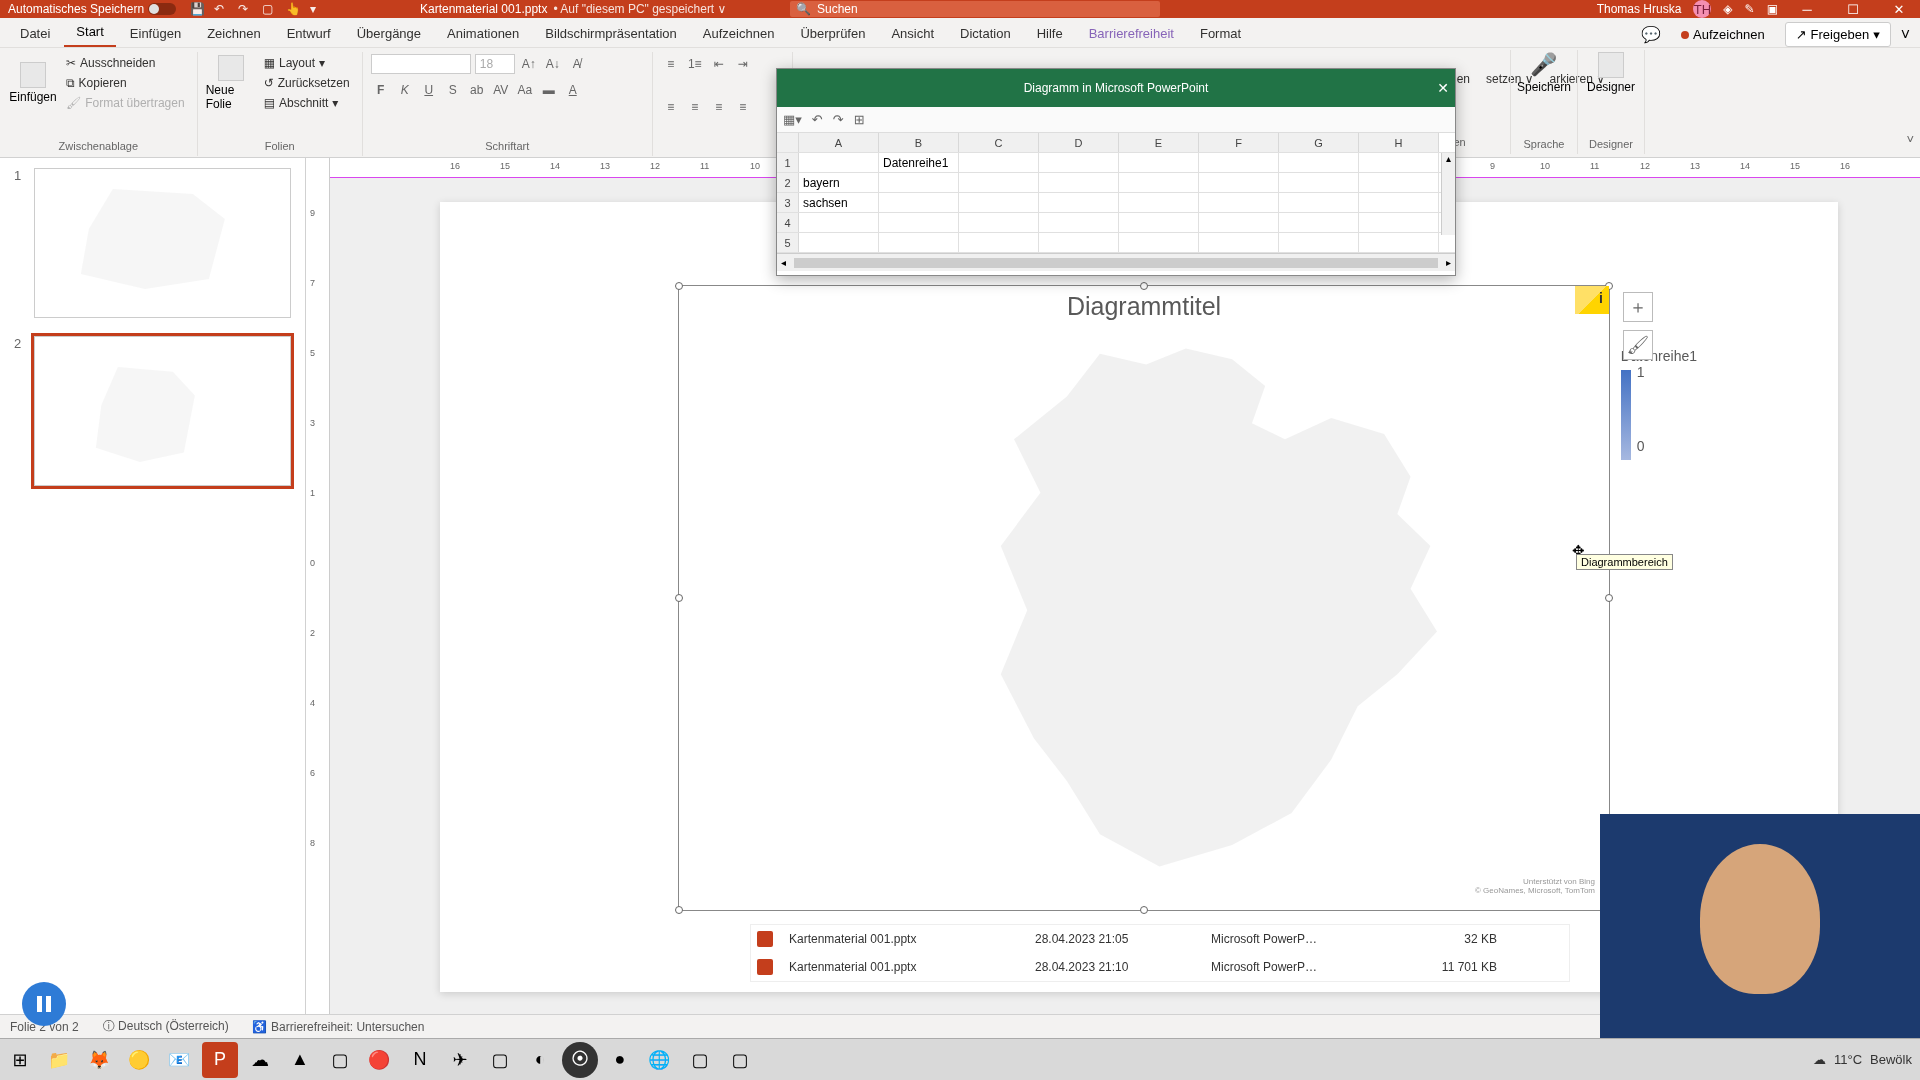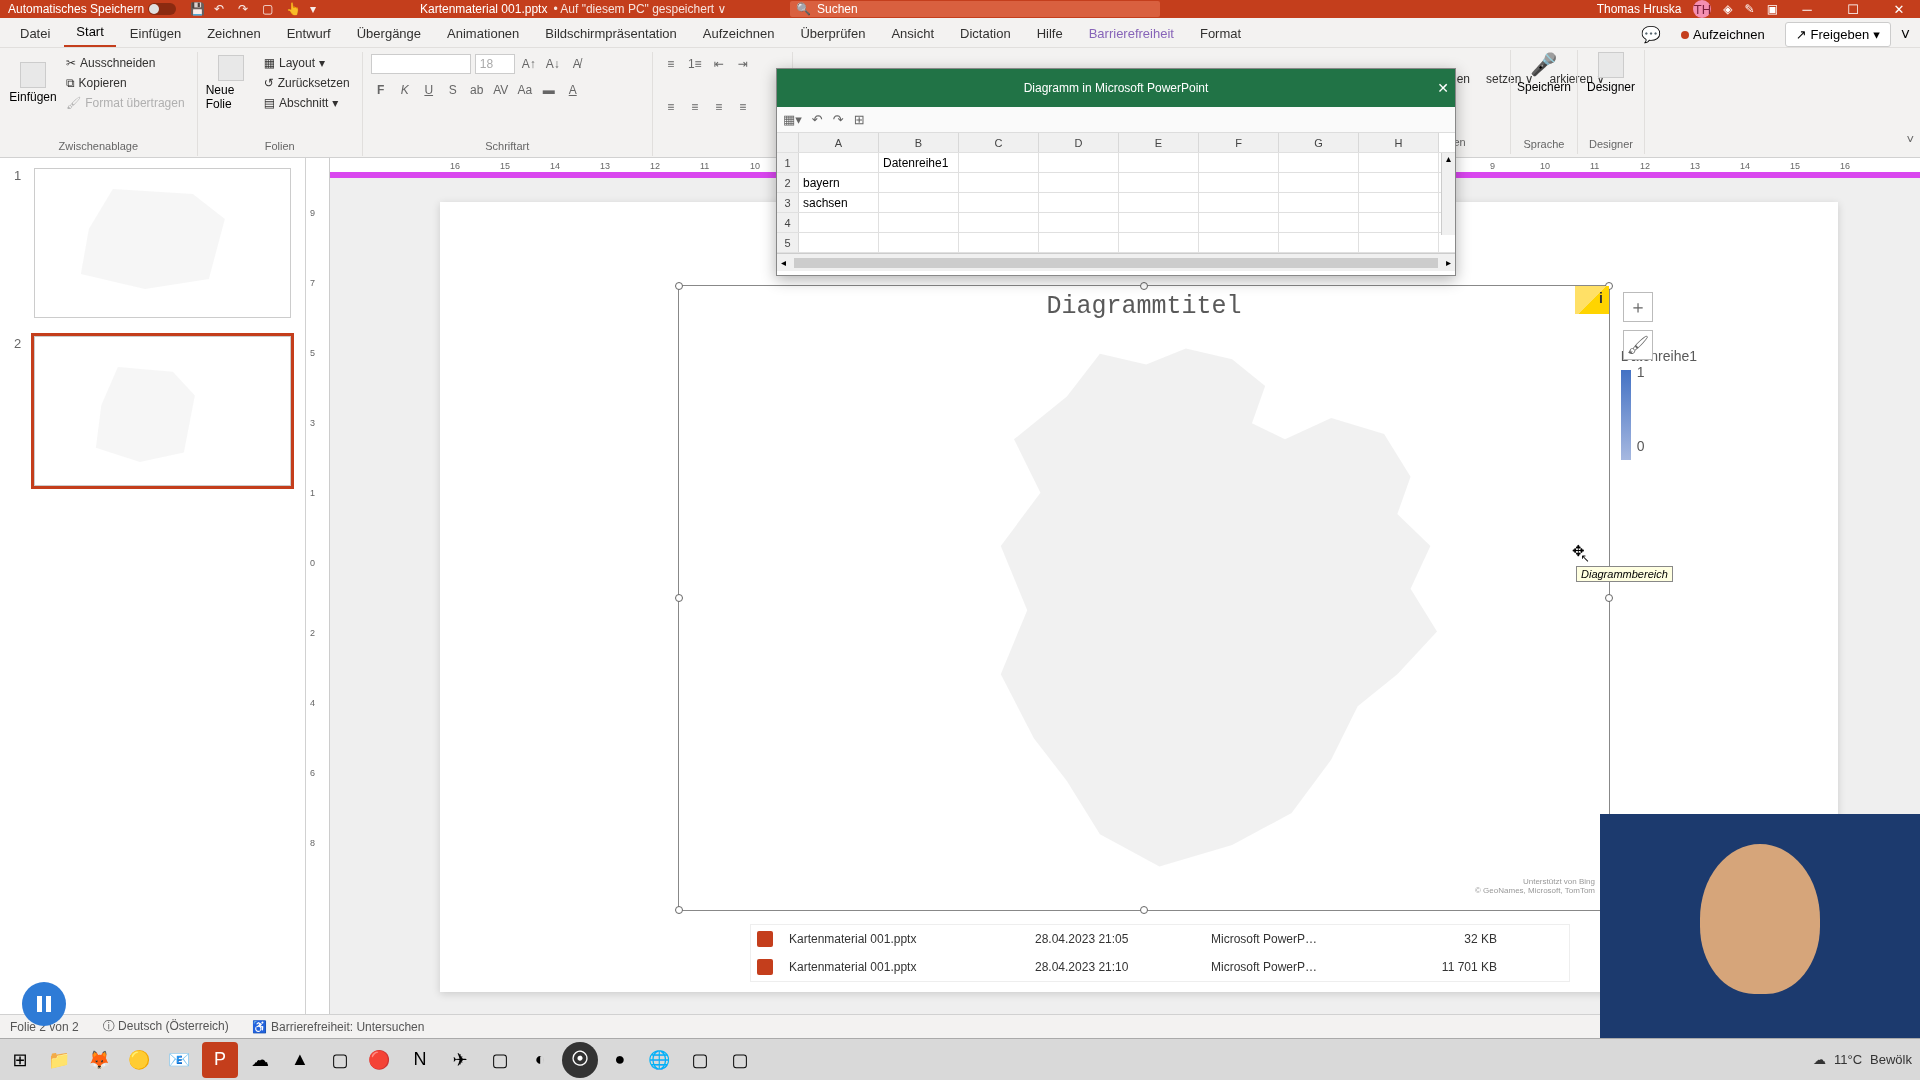--- a/index.html
+++ b/index.html
@@ -44,31 +44,31 @@
 .workspace { position:absolute; top:158px; left:0; right:0; bottom:28px; background:#efefef; display:flex; }
 .thumbs { width:306px; background:#fff; border-right:1px solid #d1d1d1; padding:10px 14px; overflow:hidden; }
 .thumb-item { display:flex; gap:8px; margin-bottom:18px; }
 .thumb-num { font-size:13px; color:#666; width:12px; }
 .thumb { width:260px; height:150px; background:#fff; border:1px solid #ccc; position:relative; }
 .thumb.sel { outline:3px solid #c43e1c; }
 .thumb-map { position:absolute; left:30px; top:20px; width:160px; height:100px; background:#e8e8e8; clip-path:polygon(30% 0,80% 5%,100% 30%,90% 90%,50% 100%,10% 85%,15% 40%); opacity:.4; }
 .vruler { width:24px; background:#fff; border-right:1px solid #ccc; position:relative; font-size:9px; color:#666; }
 .vruler .tick { position:absolute; left:4px; }
 .canvas-area { flex:1; background:#efefef; position:relative; }
-.hruler { height:20px; background:#fff; border-bottom:6px solid #d946ef; position:relative; font-size:9px; color:#666; }
+.hruler { height:20px; background:#fff; border-bottom:1px solid #d946ef; position:relative; font-size:9px; color:#666; }
 .hruler .t { position:absolute; top:3px; }
 .slide { background:#fff; position:absolute; left:110px; top:44px; width:1398px; height:790px; box-shadow:0 2px 8px rgba(0,0,0,.15); }
 
 
 .chart-sel { position:absolute; left:238px; top:83px; width:932px; height:626px; border:1px solid #888; }
 .handle { width:8px; height:8px; background:#fff; border:1px solid #666; border-radius:50%; position:absolute; }
 .h-tl{left:-4px;top:-4px} .h-tm{left:50%;top:-4px;margin-left:-4px} .h-tr{right:-4px;top:-4px}
 .h-ml{left:-4px;top:50%;margin-top:-4px} .h-mr{right:-4px;top:50%;margin-top:-4px}
 .h-bl{left:-4px;bottom:-4px} .h-bm{left:50%;bottom:-4px;margin-left:-4px} .h-br{right:-4px;bottom:-4px}
-.chart-title { text-align:center; font-size:25px; color:#595959; padding-top:6px; font-family:Liberation Mono, monospace; }
+.chart-title { text-align:center; font-size:25px; color:#595959; padding-top:6px; font-family:Liberation Sans, sans-serif; }
 .chart-body { position:absolute; left:6px; top:48px; right:6px; bottom:8px; }
 .map-de { width:72%; height:94%; margin-left:20%; margin-top:1%; background:#e5e5e5; opacity:.55;
   clip-path:polygon(35% 2%,42% 4%,48% 1%,55% 3%,60% 8%,58% 15%,63% 18%,70% 14%,78% 17%,82% 25%,80% 32%,85% 38%,82% 46%,86% 54%,80% 62%,74% 68%,70% 78%,64% 88%,55% 94%,44% 98%,35% 92%,30% 82%,25% 74%,20% 62%,24% 50%,20% 38%,26% 28%,22% 18%,30% 10%); }
 .legend { position:absolute; right:-88px; top:62px; font-size:14px; color:#595959; }
 .legend-bar { width:10px; height:90px; background:linear-gradient(#4472c4,#a6b8e0); margin-top:6px; position:relative; }
 .note-corner { position:absolute; right:0; top:0; width:34px; height:28px; background:linear-gradient(135deg,#ffe066 50%,#ffd400 50%); }
 .note-corner span { position:absolute; right:6px; top:4px; font-size:14px; font-weight:bold; color:#333; }
 .side-btn { position:absolute; right:-44px; width:30px; height:30px; border:1px solid #bbb; background:#fff; display:flex; align-items:center; justify-content:center; font-size:18px; color:#666; }
 .attrib { position:absolute; right:8px; bottom:6px; font-size:8px; color:#999; text-align:right; line-height:1.2; }
 
@@ -78,21 +78,21 @@
 .mini-title .x { position:absolute; right:6px; font-size:14px; cursor:pointer; }
 .mini-toolbar { height:26px; background:#fafafa; border-bottom:1px solid #ddd; display:flex; align-items:center; padding:0 6px; gap:10px; font-size:13px; color:#666; }
 .mini-grid { position:relative; }
 .mg-row { display:flex; height:20px; border-bottom:1px solid #e0e0e0; }
 .mg-hcell { background:#f0f0f0; font-size:11px; color:#444; display:flex; align-items:center; justify-content:center; border-right:1px solid #d8d8d8; }
 .mg-rowh { width:22px; background:#f0f0f0; font-size:11px; color:#444; display:flex; align-items:center; justify-content:center; border-right:1px solid #d8d8d8; }
 .mg-cell { width:80px; border-right:1px solid #e0e0e0; font-size:12px; padding:0 4px; display:flex; align-items:center; }
 .mg-hscroll { height:18px; background:#f0f0f0; border-top:1px solid #ccc; display:flex; align-items:center; }
 .mg-vscroll { position:absolute; right:0; top:20px; bottom:18px; width:14px; background:#f0f0f0; border-left:1px solid #ccc; }
 
-.tooltip { position:absolute; background:#ffffe1; border:1px solid #888; font-size:11px; padding:1px 4px; left:1576px; top:566px; z-index:60;font-style:italic; }
+.tooltip { position:absolute; background:#ffffe1; border:1px solid #888; font-size:11px; padding:1px 4px; left:1576px; top:554px; z-index:60; }
 .move-cursor { position:absolute; left:1572px; top:542px; font-size:15px; z-index:59; pointer-events:none; }
 
 
 .status { position:absolute; left:0; right:0; bottom:42px; height:24px; background:#f3f2f1; border-top:1px solid #d1d1d1; display:flex; align-items:center; font-size:12px; color:#555; padding:0 10px; gap:24px; }
 .status .right { margin-left:auto; display:flex; gap:14px; align-items:center; }
 
 
 .filelist { position:absolute; left:750px; top:924px; width:820px; background:#fff; font-size:12px; color:#333; border:1px solid #eee; z-index:55; }
 .filelist-row { display:flex; align-items:center; height:28px; padding:0 6px; gap:16px; }
 .fi { width:16px; height:16px; background:#c43e1c; border-radius:2px; }

